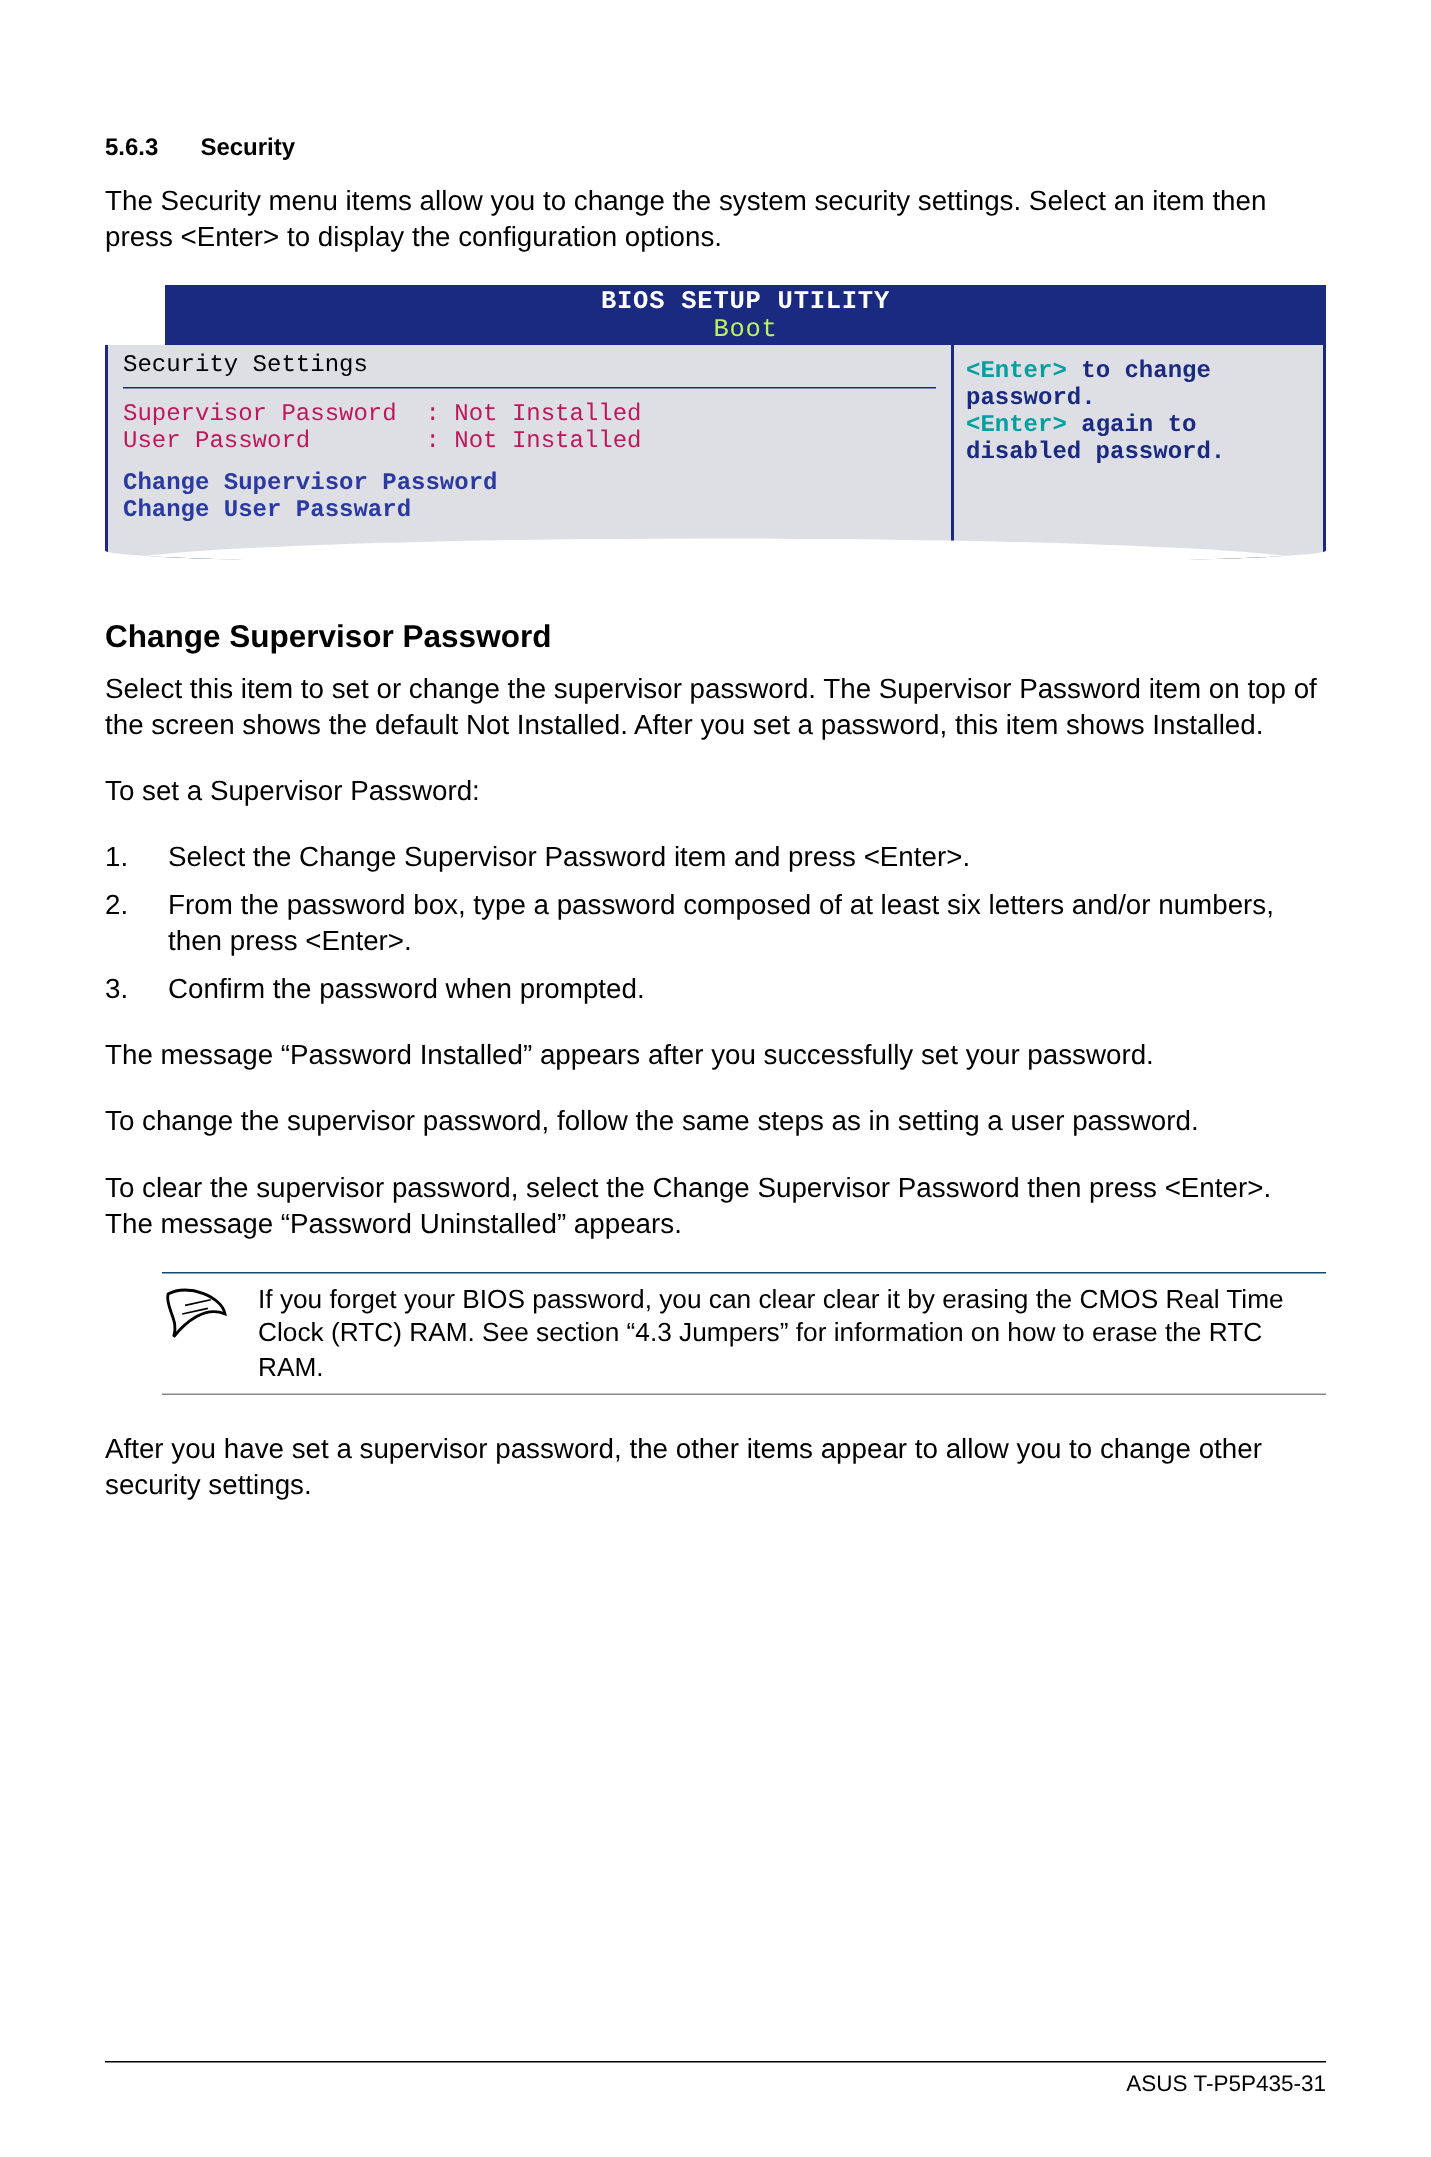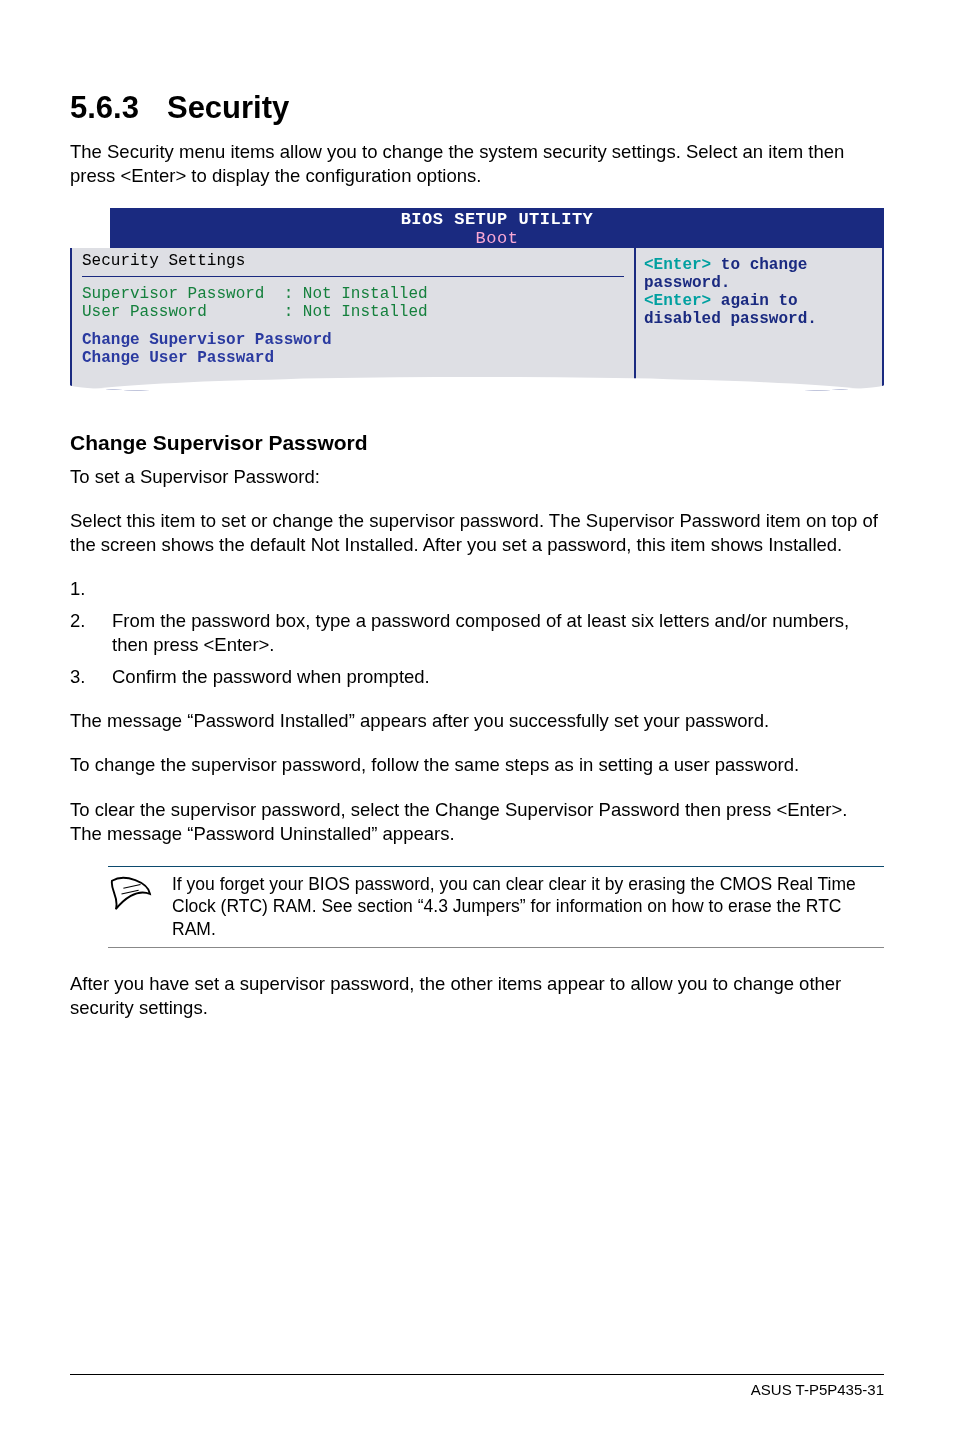--- a/index.html
+++ b/index.html
@@ -14,21 +14,21 @@
     .page {
         padding: 90px 70px 40px 70px;
         box-sizing: border-box;
         min-height: 1438px;
         position: relative;
     }
     .heading-row {
         display: flex;
         gap: 28px;
         font-weight: bold;
-        font-size: 31px;
+        font-size: 16px;
         margin-bottom: 14px;
     }
     .para {
         font-size: 18.5px;
         line-height: 1.3;
         margin: 0 0 20px 0;
     }
     .bios-box {
         border-radius: 0 0 60% 60% / 0 0 12px 12px;
         overflow: hidden;
@@ -41,21 +41,21 @@
         font-family: "Courier New", monospace;
         text-align: center;
         font-size: 17px;
         font-weight: bold;
         padding: 2px 0 0 0;
         letter-spacing: 0.5px;
         margin-left: 40px;
     }
     .bios-tab {
         font-weight: normal;
-        color: #f9a8d4;
+        color: #bef264;
     }
     .bios-body {
         display: flex;
         font-family: "Courier New", monospace;
         font-size: 16px;
     }
     .bios-left {
         flex: 1;
         background: #dedfe4;
         border: 2px solid #1a2a80;
@@ -63,21 +63,21 @@
         border-top: none;
         padding: 4px 10px 22px 10px;
     }
     .bios-section-title {
         font-weight: normal;
         color: #000;
         border-bottom: 1px solid #1a2a80;
         padding-bottom: 6px;
         margin-bottom: 8px;
     }
-    .bios-row { color: #15803d; white-space: pre; }
+    .bios-row { color: #be185d; white-space: pre; }
     .bios-blue { color: #2a3aa0; font-weight: bold; }
     .bios-right {
         width: 230px;
         background: #dedfe4;
         border: 2px solid #1a2a80;
         border-top: none;
         padding: 8px 8px 22px 8px;
         color: #1a2a80;
         font-weight: bold;
     }
@@ -169,26 +169,27 @@
         <div>password.</div>
         <div><span class="bios-cyan">&lt;Enter&gt;</span><span> again to</span></div>
         <div>disabled password.</div>
       </div>
     </div>
     <div class="curve-mask"></div>
   </div>
 
   <div class="subheading">Change Supervisor Password</div>
 
+  <p class="para">Select this item to set or change the supervisor password. The Supervisor Password item on top of the screen shows the default Not Installed. After you set a password, this item shows Installed.</p>
   <p class="para">To set a Supervisor Password:</p>
-  <p class="para">Select this item to set or change the supervisor password. The Supervisor Password item on top of the screen shows the default Not Installed. After you set a password, this item shows Installed.</p>
 
   <ol class="numbered">
     <li>
         <span class="num">1.</span>
+        <span>Select the Change Supervisor Password item and press &lt;Enter&gt;.</span>
       </li>
     <li>
         <span class="num">2.</span>
         <span>From the password box, type a password composed of at least six letters and/or numbers, then press &lt;Enter&gt;.</span>
       </li>
     <li>
         <span class="num">3.</span>
         <span>Confirm the password when prompted.</span>
       </li>
   </ol>

